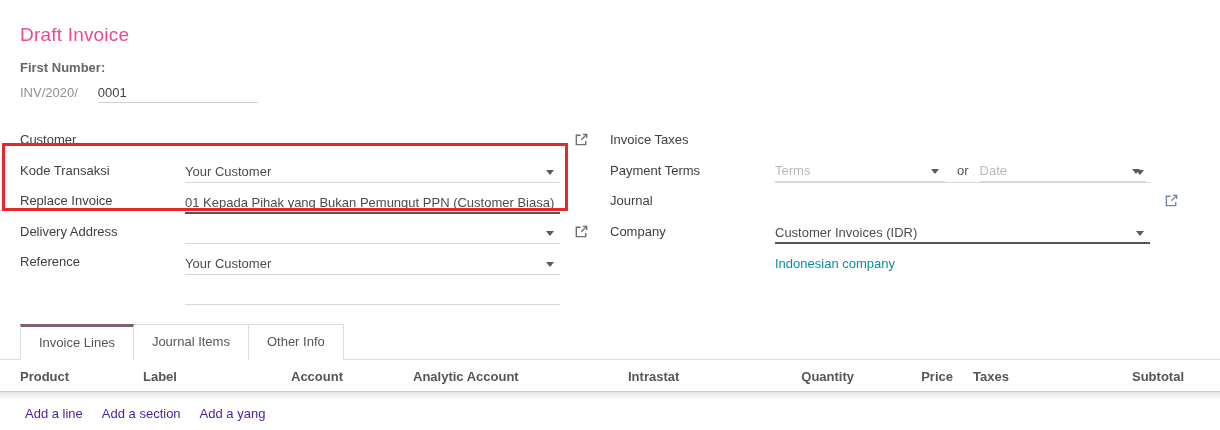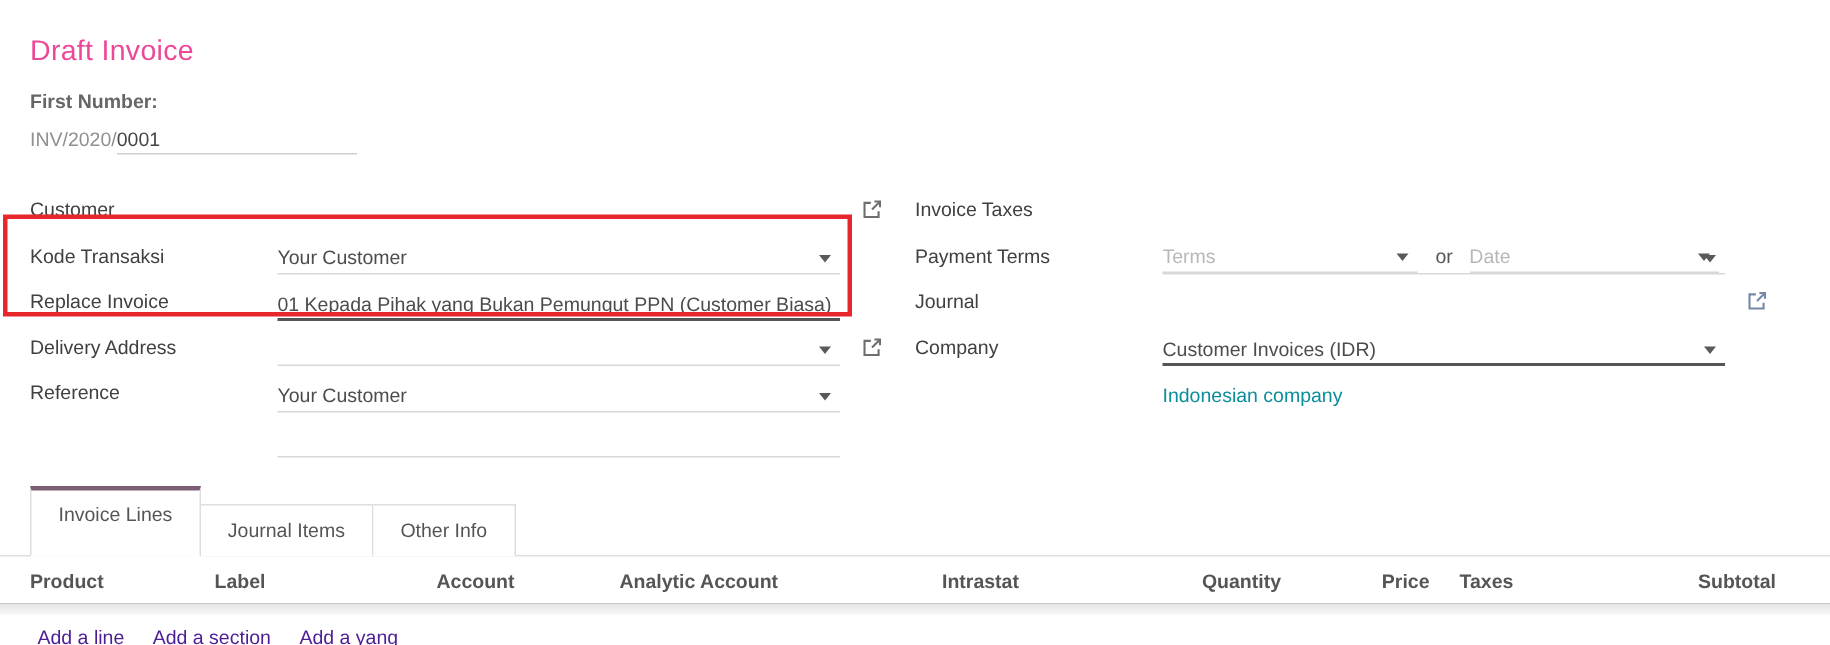--- a/index.html
+++ b/index.html
@@ -20,21 +20,21 @@
     font-weight: 400;
     color: #ec4899;
     padding: 24px 0 0 20px;
     letter-spacing: .2px;
   }
   .fn-label {
     margin: 14px 0 0 20px;
     font-weight: bold;
     color: #666;
   }
-  .fn-row { margin: 10px 17px 0 20px; display: flex; align-items: baseline; }
+  .fn-row { margin: 10px 17px 0 20px; display: flex; align-items: baseline; gap: 20px; }
   .fn-prefix { color: #909090; }
   .fn-value {
     display: inline-block;
     width: 160px;
     color: #444;
     border-bottom: 1px solid #cfcfcf;
     padding-bottom: 2px;
   }
 
   
@@ -118,21 +118,21 @@
   }
   .tab {
     padding: 9px 18px 9px 18px;
     color: #555;
     background: #fff;
     border: 1px solid #ddd;
     border-bottom: none;
     margin-bottom: -1px;
     cursor: pointer;
   }
-  .tab + .tab { border-left: none; margin-top: 12px; }
+  .tab + .tab { border-left: none; }
   .tab.active {
     border-top: 3px solid #7d5e74;
     padding-top: 8px;
     border-bottom: 1px solid #fff;
   }
   .tab:not(.active) { border-top: 1px solid #ddd; }
   .tab:not(.active) { border-bottom: 1px solid transparent; }
 
   
   .thead { display: flex; padding: 9px 0 7px 20px; border-bottom: 1px solid #c9c9c9; }

